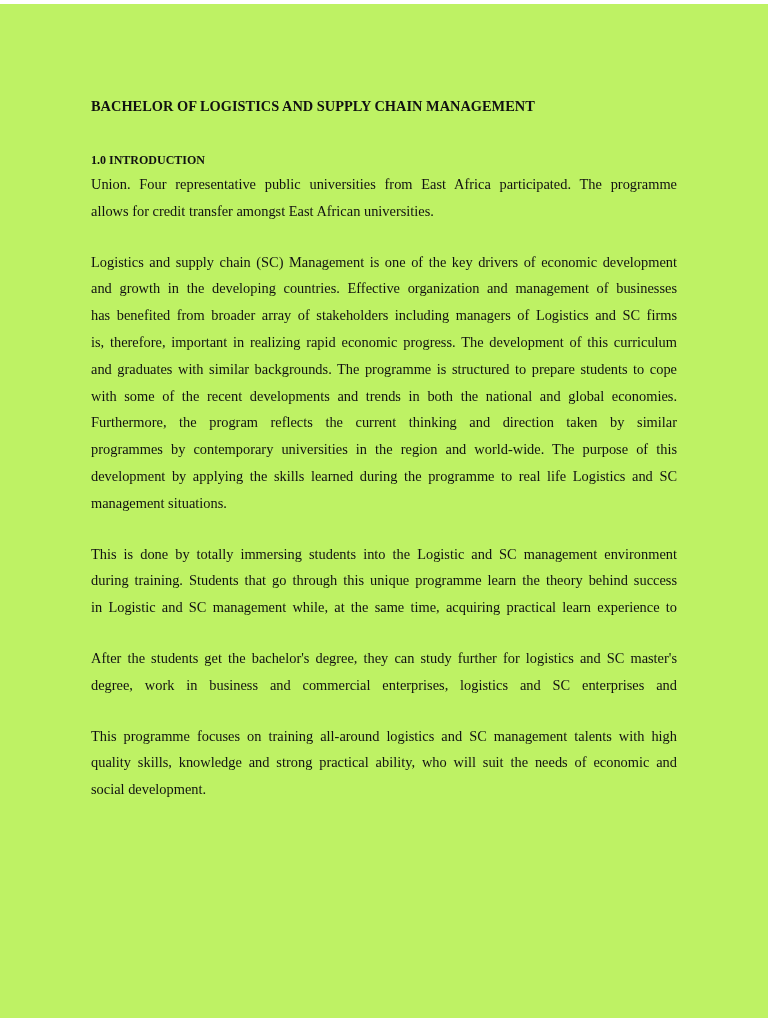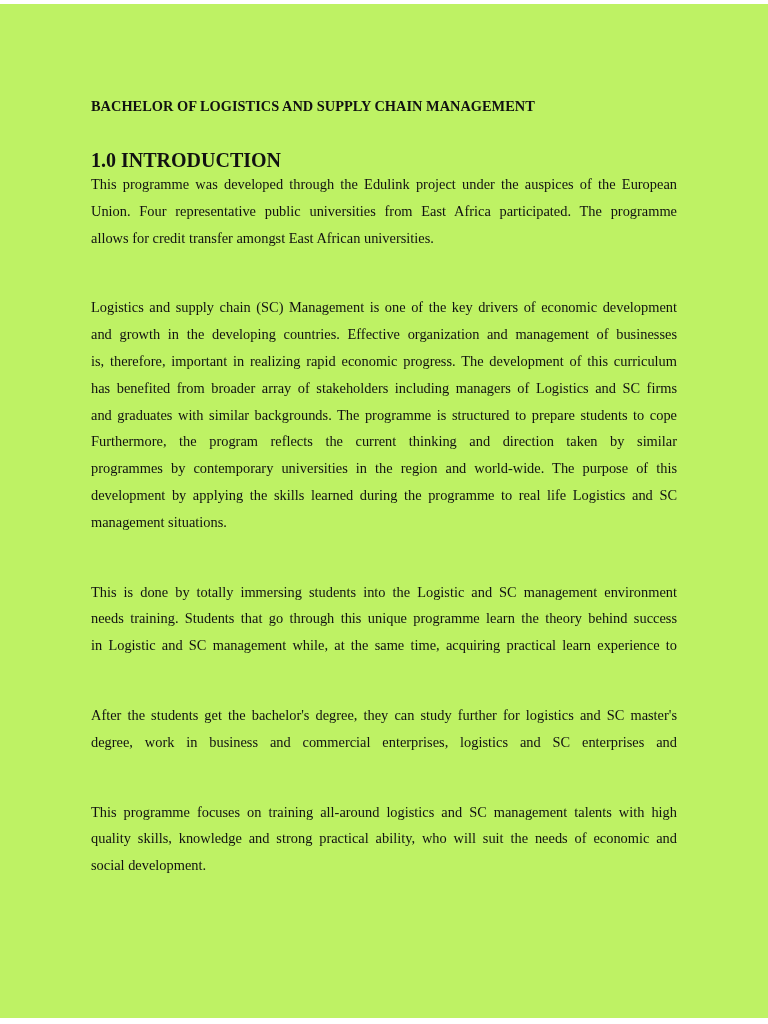--- a/index.html
+++ b/index.html
@@ -32,73 +32,73 @@
     .title {
       font-weight: bold;
       font-size: 14.4px;
       line-height: 20px;
       margin: 0;
       height: 20px;
       white-space: nowrap;
     }
     .section-heading {
       font-weight: bold;
-      font-size: 20px;
+      font-size: 12px;
       line-height: 20px;
       margin: 34px 0 0 0;
       height: 20px;
       white-space: nowrap;
     }
     p {
       margin: 0;
       font-size: 14.4px;
       line-height: 26.8px;
       text-align: justify;
     }
     p.first { margin-top: 1px; }
-    p.gap { margin-top: 43px; }
+    p.gap { margin-top: 24px; }
     .line {
       display: block;
       height: 26.8px;
       white-space: nowrap;
     }
     .line.j {
       text-align: justify;
       text-align-last: justify;
     }
   </style>
 </head>
 <body>
 
 <div class="page">
   <div class="content">
     <h1 class="title">BACHELOR OF LOGISTICS AND SUPPLY CHAIN MANAGEMENT</h1>
     <h2 class="section-heading">1.0 INTRODUCTION</h2>
 
     <p class="first">
-      <span class="line j">This programme was developed through the Edulink project under the auspices of the European</span>
       <span class="line j">Union. Four representative public universities from East Africa participated. The programme</span>
       <span class="line">allows for credit transfer amongst East African universities.</span>
     </p>
 
     <p class="gap">
       <span class="line j">Logistics and supply chain (SC) Management is one of the key drivers of economic development</span>
       <span class="line j">and growth in the developing countries.  Effective organization and management of businesses</span>
+      <span class="line j">has benefited from broader array of stakeholders including managers of Logistics and SC firms</span>
       <span class="line j">is, therefore, important in realizing rapid economic progress. The development of this curriculum</span>
-      <span class="line j">has benefited from broader array of stakeholders including managers of Logistics and SC firms</span>
       <span class="line j">and graduates with similar backgrounds. The programme is structured to prepare students to cope</span>
+      <span class="line j">with some of the recent developments and trends in both the national and global economies.</span>
       <span class="line j">Furthermore, the program reflects the current thinking and direction taken by similar</span>
       <span class="line j">programmes by contemporary universities in the region and world-wide. The purpose of this</span>
       <span class="line j">development by applying the skills learned during the programme to real life Logistics and SC</span>
       <span class="line">management situations.</span>
     </p>
 
     <p class="gap">
       <span class="line j">This is done by totally immersing students into the Logistic and SC management environment</span>
-      <span class="line j">needs training.  Students that go through this unique programme learn the theory behind success</span>
+      <span class="line j">during training.  Students that go through this unique programme learn the theory behind success</span>
       <span class="line j">in Logistic and SC management while, at the same time, acquiring practical learn experience to</span>
     </p>
 
     <p class="gap">
       <span class="line j">After the students get the bachelor's degree, they can study further for logistics and SC master's</span>
       <span class="line j">degree, work in business and commercial enterprises, logistics and SC enterprises and</span>
     </p>
 
     <p class="gap">
       <span class="line j">This programme focuses on training all-around logistics and SC management talents with high</span>

